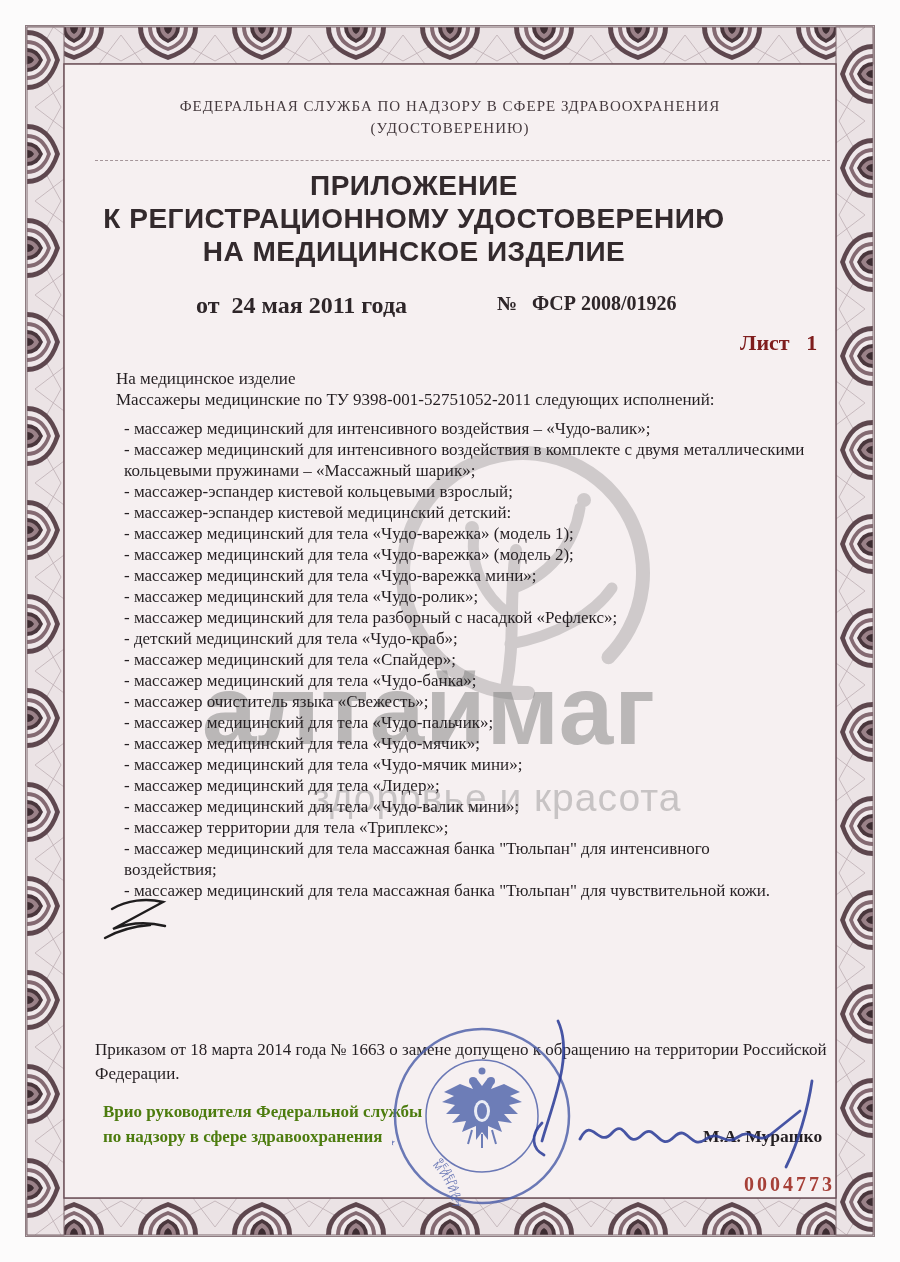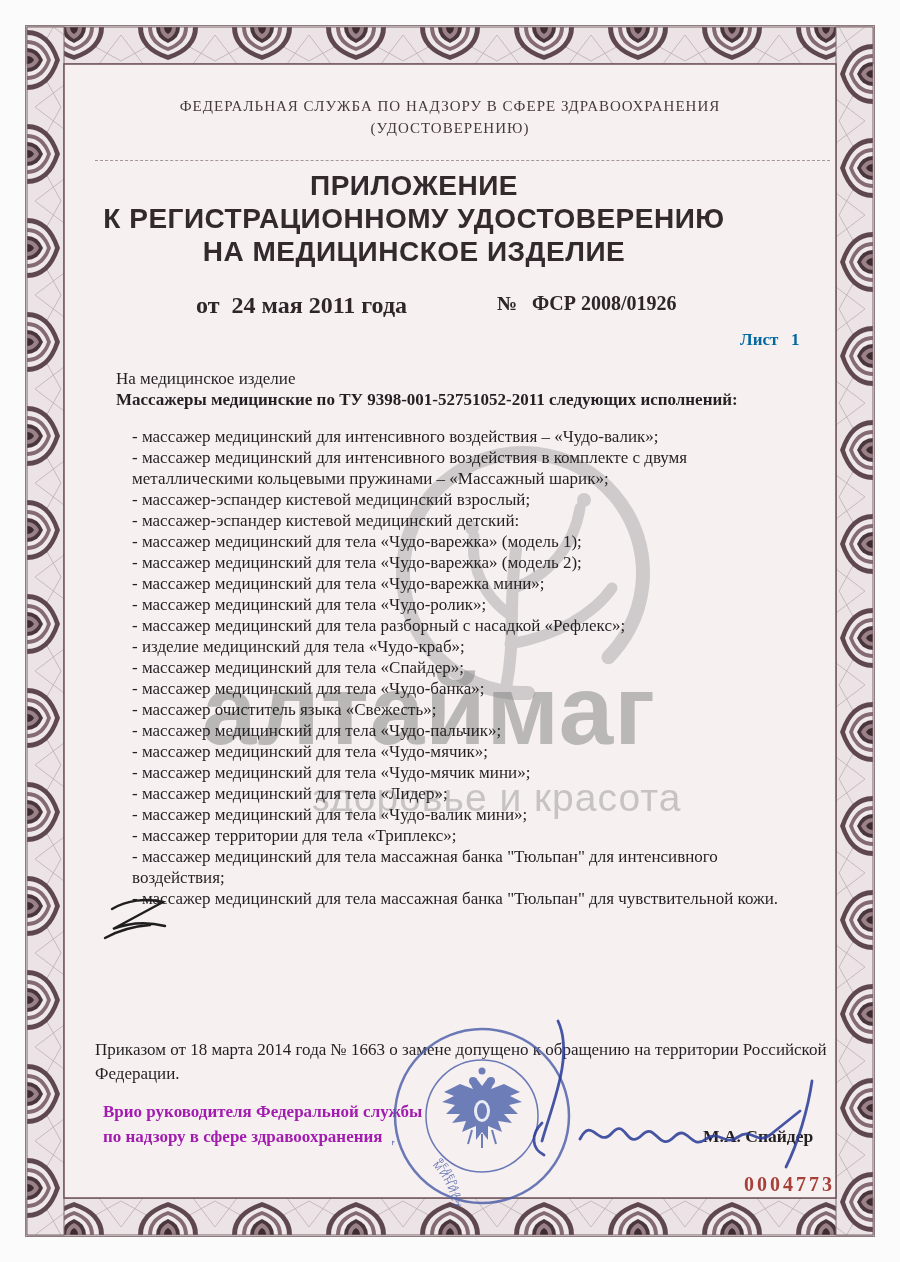--- a/index.html
+++ b/index.html
@@ -12,28 +12,28 @@
   svg{display:block;}
 
   .header-org{top:95px;left:63px;width:774px;text-align:center;
     font-size:15px;line-height:22px;letter-spacing:1px;color:#453a3e;}
   .microline{top:160px;left:95px;width:735px;border-top:1px dashed #a5969a;height:0;}
   .doc-title{top:169px;left:63px;width:702px;text-align:center;
     font-family:"Liberation Sans", sans-serif;font-weight:bold;
     font-size:28px;line-height:33px;color:#332a2d;letter-spacing:.5px;}
   .issue-date{top:292px;left:196px;font-weight:bold;font-size:24px;color:#2e2629;white-space:pre;}
   .issue-number{top:292px;left:497px;font-weight:bold;font-size:20px;color:#2e2629;white-space:pre;}
-  .sheet-label{top:330px;left:740px;font-weight:bold;font-size:17px;color:#0369a1;white-space:pre;}
+  .sheet-label{top:330px;left:740px;font-weight:bold;font-size:22px;color:#7f1d1d;white-space:pre;}
 
   .body-block{top:368px;left:116px;width:697px;font-size:17px;line-height:21px;color:#241f22;}
-  .body-block .bold{font-weight:bold;}
-  .body-block ul{list-style:none;margin:16px;padding:0;}
+  .body-block .bold{font-weight:normal;}
+  .body-block ul{list-style:none;margin:8px;padding:0;}
 
   .order-par{top:1038px;left:95px;width:732px;font-size:17px;line-height:24px;color:#241f22;}
-  .signer{top:1099px;left:103px;width:420px;font-weight:bold;font-size:17px;line-height:25px;color:#a21caf;}
+  .signer{top:1099px;left:103px;width:420px;font-weight:bold;font-size:17px;line-height:25px;color:#4d7c0f;}
   .signer-name{top:1126px;left:703px;font-weight:bold;font-size:17.5px;color:#241f22;}
   .serial{top:1173px;left:744px;font-size:20px;letter-spacing:3px;color:#a64038;font-weight:bold;}
 
   .wm-brand{top:660px;left:202px;width:520px;
     font-family:"Liberation Sans", sans-serif;font-weight:bold;
     font-size:98px;line-height:100px;color:rgba(125,125,125,.50);letter-spacing:1px;}
   .wm-tagline{top:776px;left:312px;font-family:"Liberation Sans", sans-serif;
     font-size:39px;color:rgba(148,146,146,.48);letter-spacing:1px;}
 
   .z0{z-index:0}.z1{z-index:1}.z2{z-index:2}.z3{z-index:3}.z4{z-index:4}
@@ -103,28 +103,28 @@
   <div class="abs z2 issue-date">от  24 мая 2011 года</div>
   <div class="abs z2 issue-number">№   ФСР 2008/01926</div>
   <div class="abs z2 sheet-label">Лист   1</div>
 
   <div class="abs z2 body-block">
     <div>На медицинское изделие</div>
     <div class="bold">Массажеры медицинские по ТУ 9398-001-52751052-2011 следующих исполнений:</div>
     <ul>
         <li>- массажер медицинский для интенсивного воздействия – «Чудо-валик»;</li>
         <li>- массажер медицинский для интенсивного воздействия в комплекте с двумя металлическими кольцевыми пружинами – «Массажный шарик»;</li>
-        <li>- массажер-эспандер кистевой медицинский взрослый;</li>
+        <li>- массажер-эспандер кистевой кольцевыми взрослый;</li>
         <li>- массажер-эспандер кистевой медицинский детский:</li>
         <li>- массажер медицинский для тела «Чудо-варежка» (модель 1);</li>
         <li>- массажер медицинский для тела «Чудо-варежка» (модель 2);</li>
         <li>- массажер медицинский для тела «Чудо-варежка мини»;</li>
         <li>- массажер медицинский для тела «Чудо-ролик»;</li>
         <li>- массажер медицинский для тела разборный с насадкой «Рефлекс»;</li>
-        <li>- изделие медицинский для тела «Чудо-краб»;</li>
+        <li>- детский медицинский для тела «Чудо-краб»;</li>
         <li>- массажер медицинский для тела «Спайдер»;</li>
         <li>- массажер медицинский для тела «Чудо-банка»;</li>
         <li>- массажер очиститель языка «Свежесть»;</li>
         <li>- массажер медицинский для тела «Чудо-пальчик»;</li>
         <li>- массажер медицинский для тела «Чудо-мячик»;</li>
         <li>- массажер медицинский для тела «Чудо-мячик мини»;</li>
         <li>- массажер медицинский для тела «Лидер»;</li>
         <li>- массажер медицинский для тела «Чудо-валик мини»;</li>
         <li>- массажер территории для тела «Триплекс»;</li>
         <li>- массажер медицинский для тела массажная банка "Тюльпан" для интенсивного воздействия;</li>
@@ -135,21 +135,21 @@
   <svg class="abs z3" width="84" height="54" viewBox="0 0 84 54" style="top:893px;left:100px;">
     <path d="M12,16 C27,7 46,5 63,9 L13,36 C31,29 49,29 65,33 M5,45 C21,36 37,33 50,32" stroke="#1f1d1e" stroke-width="2.4" fill="none" stroke-linecap="round"></path>
   </svg>
 
   <div class="abs z2 order-par">Приказом от 18 марта 2014 года № 1663 о замене допущено к обращению на территории Российской Федерации.</div>
 
   <div class="abs z2 signer">
     <div>Врио руководителя Федеральной службы</div>
     <div>по надзору в сфере здравоохранения</div>
   </div>
-  <div class="abs z2 signer-name">М.А. Спайдер</div>
+  <div class="abs z2 signer-name">М.А. Мурашко</div>
 
   <svg class="abs z3" width="180" height="180" viewBox="0 0 180 180" style="top:1026px;left:392px;opacity:.82;">
     <defs>
       <path id="rp1" d="M 40.5,139.5 A 70,70 0 1 1 40.4,139.4" fill="none"></path>
       <path id="rp2" d="M 45.5,134.5 A 63,63 0 1 1 45.4,134.4" fill="none"></path>
     </defs>
     <g stroke="#4c5ea9" fill="none">
       <circle cx="90" cy="90" r="87" stroke-width="2.5"></circle>
       <circle cx="90" cy="90" r="56" stroke-width="1.5"></circle>
     </g>

